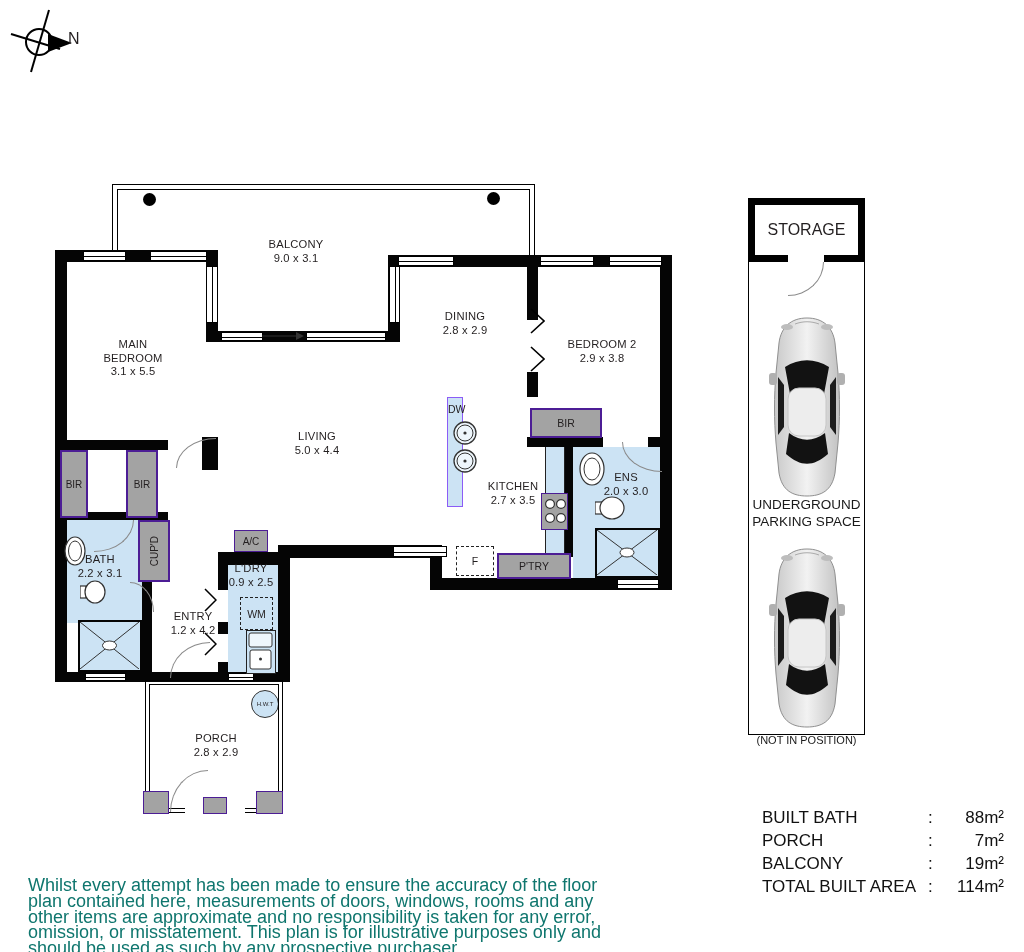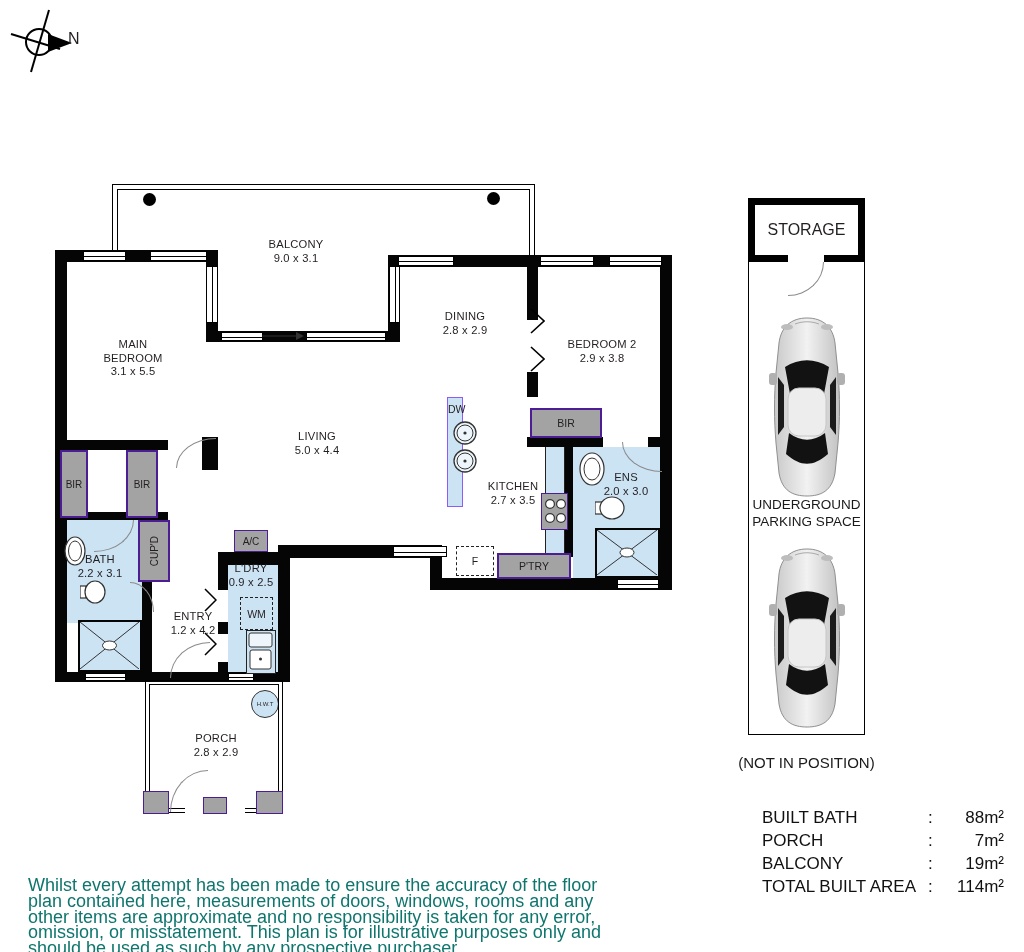--- a/index.html
+++ b/index.html
@@ -315,21 +315,21 @@
       <rect x="2" y="58" width="8" height="12" rx="3" fill="#b0b0b0"></rect>
       <rect x="70" y="58" width="8" height="12" rx="3" fill="#b0b0b0"></rect>
       <path d="M18,52 C32,43 48,43 62,52 L57,79 C45,71 35,71 23,79 Z" fill="#121212"></path>
       <path d="M11,62 L17,70 L17,112 L11,120 Z" fill="#1c1c1c"></path>
       <path d="M69,62 L63,70 L63,112 L69,120 Z" fill="#1c1c1c"></path>
       <rect x="21" y="73" width="38" height="48" rx="11" fill="#ededed" stroke="#c6c6c6"></rect>
       <path d="M22,118 C34,127 46,127 58,118 L61,139 C46,152 34,152 19,139 Z" fill="#121212"></path>
       <path d="M28,9 C36,6 44,6 52,9" fill="none" stroke="#aaa" stroke-width="1"></path>
     </svg>
 
-    <div class="caption" style="left:0px;top:564px;width:153px;font-size:15px">(NOT IN POSITION)</div>
+    <div class="caption" style="left:0px;top:542px;width:153px;font-size:11px">(NOT IN POSITION)</div>
   </div>
 
   <div id="areas">
     <div class="row">
       <span>BUILT BATH</span>
       <span>:</span>
       <span class="v">88m²</span>
     </div>
     <div class="row">
       <span>PORCH</span>

